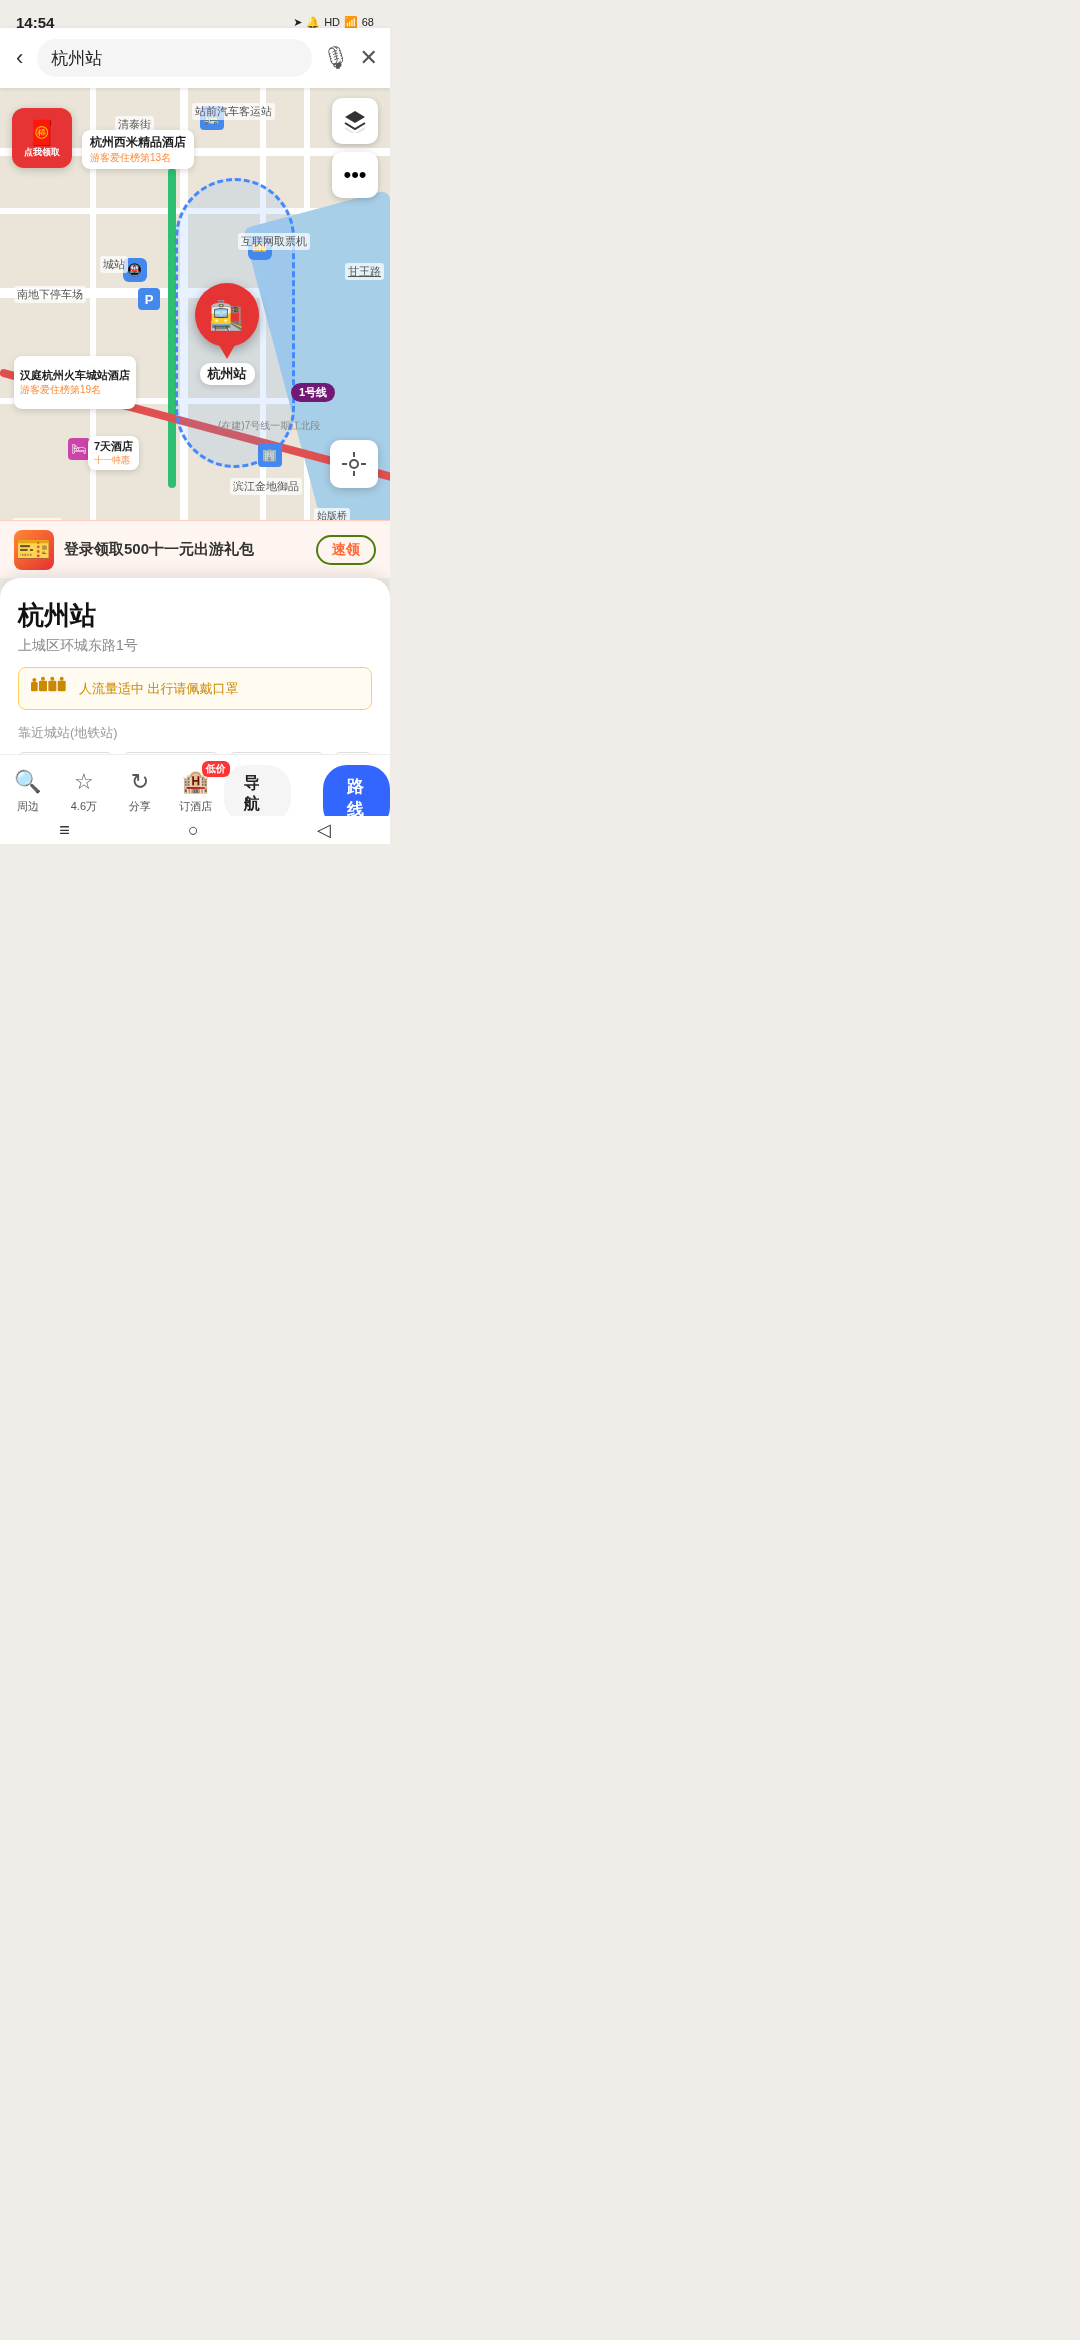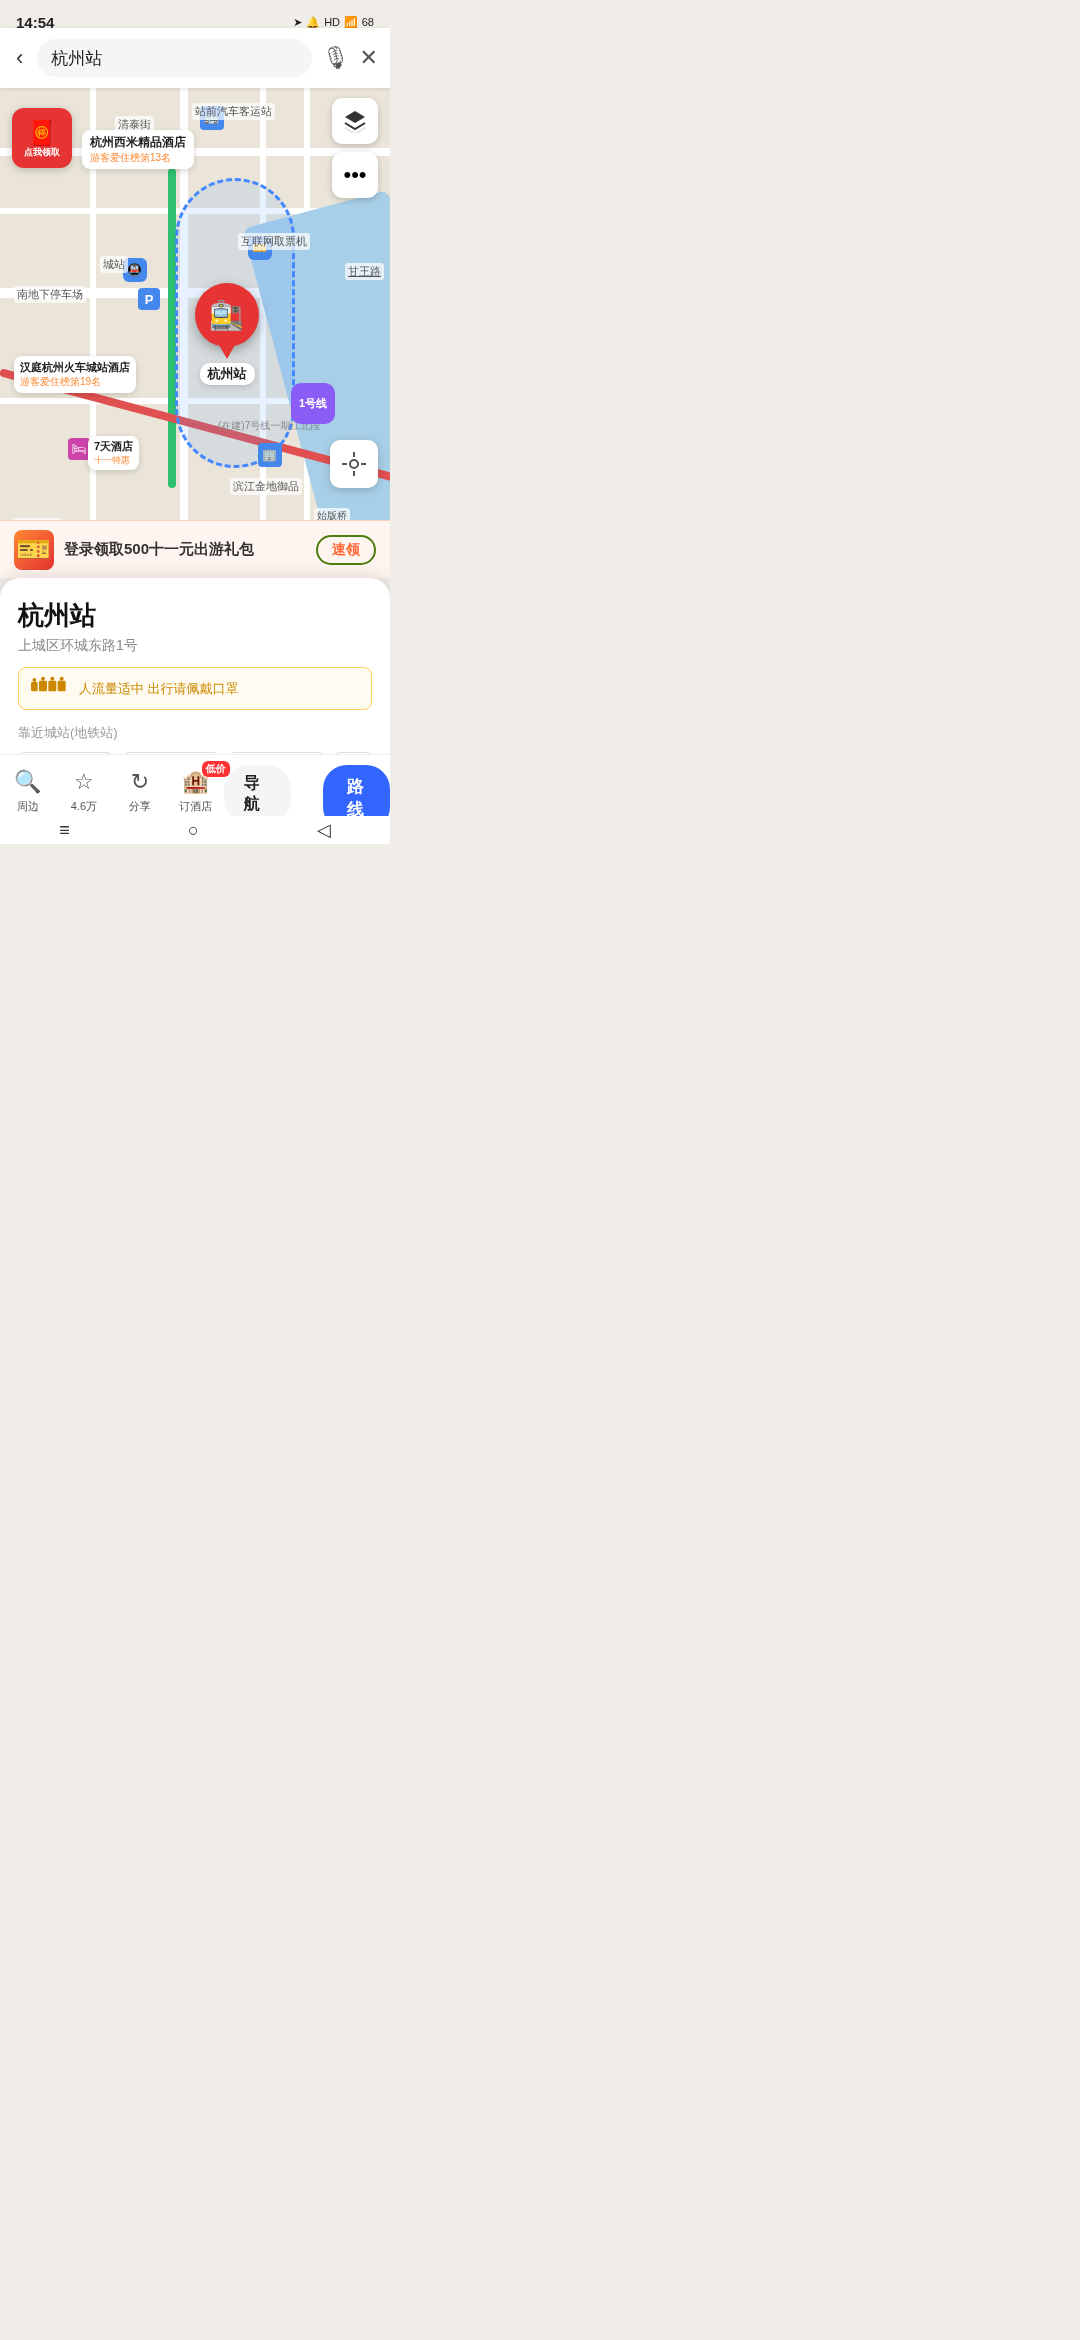--- a/index.html
+++ b/index.html
@@ -366,23 +366,23 @@
     .hotel-rank {
       font-size: 10px;
       color: #ff8833;
     }
 
     
     .line1-badge {
       position: absolute;
       top: 295px;
       right: 55px;
-      background: #8b5cf6;
-      color: white;
-      padding: 13px 8px;
+      background: #701a75;
+      color: white;
+      padding: 2px 8px;
       border-radius: 10px;
       font-size: 11px;
       font-weight: bold;
       z-index: 15;
     }
 
     
     .promo-banner {
       position: absolute;
       bottom: 0; left: 0; right: 0;
@@ -648,21 +648,21 @@
 
   <div class="poi-hotel" style="top:55px; left:155px;">🛏</div>
   <div class="poi-bus" style="top:18px; left:200px;">🚌</div>
   <div class="poi-subway" style="top:170px; left:123px;">🚇</div>
   <div class="poi-ticket" style="top:148px; left:248px;">🎫</div>
   <div class="poi-parking" style="top:200px; left:138px;">P</div>
   <div class="poi-hotel" style="top:280px; left:60px;">🛏</div>
   <div class="poi-hotel" style="top:350px; left:68px;">🛏</div>
   <div class="poi-bus" style="top:355px; left:258px;">🏢</div>
 
-  <div style="position:absolute; top:268px; left:14px; background:white; border-radius:8px; padding:4px 6px; box-shadow:0 2px 6px rgba(0,0,0,0.15); z-index:15;">
+  <div style="position:absolute; top:268px; left:14px; background:white; border-radius:8px; padding:12px 6px; box-shadow:0 2px 6px rgba(0,0,0,0.15); z-index:15;">
     <div style="font-size:11px; font-weight:600; color:#222;">汉庭杭州火车城站酒店</div>
     <div style="font-size:10px; color:#ff8833;">游客爱住榜第19名</div>
   </div>
   <div style="position:absolute; top:348px; left:88px; background:white; border-radius:8px; padding:3px 6px; box-shadow:0 2px 6px rgba(0,0,0,0.15); z-index:15;">
     <div style="font-size:11px; font-weight:600; color:#222;">7天酒店</div>
     <div style="font-size:9px; color:#ff8833;">十一特惠</div>
   </div>
 
   <div class="map-label" style="top:28px; left:115px;">清泰街</div>
   <div class="map-label" style="top:15px; left:192px;">站前汽车客运站</div>

